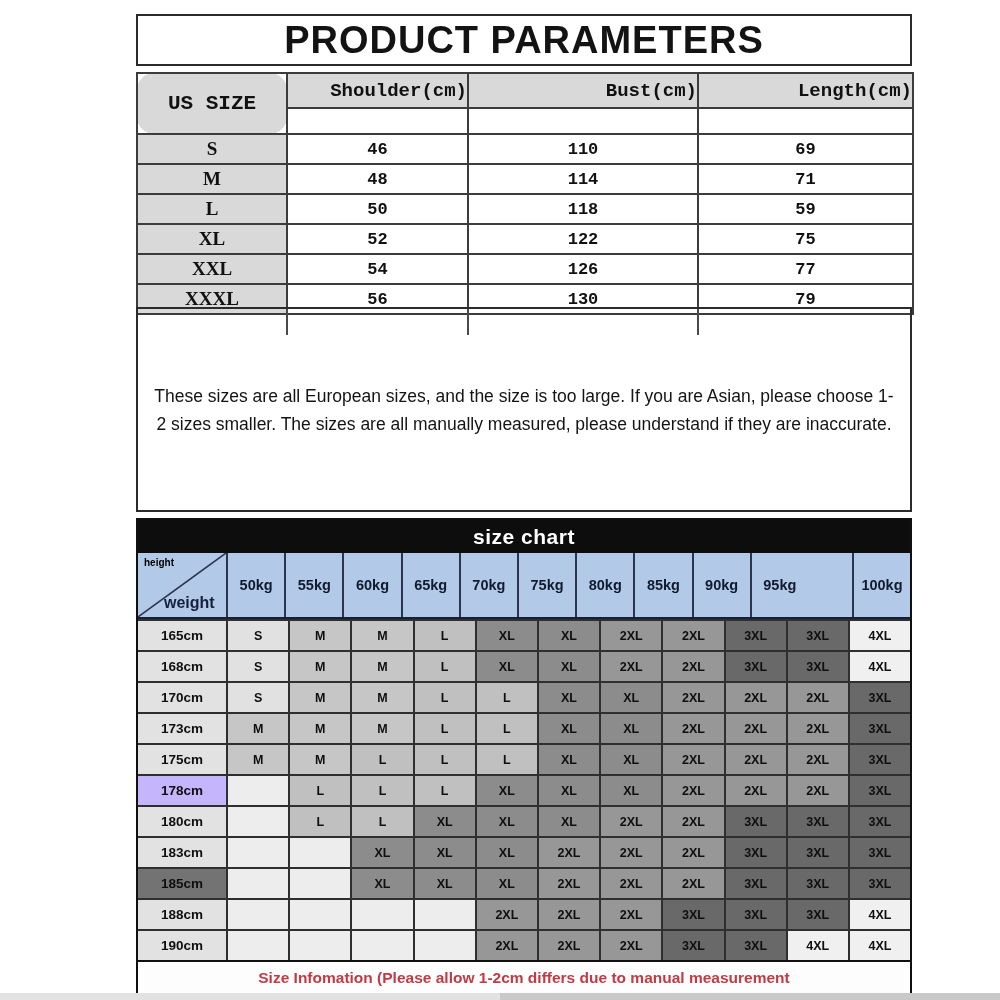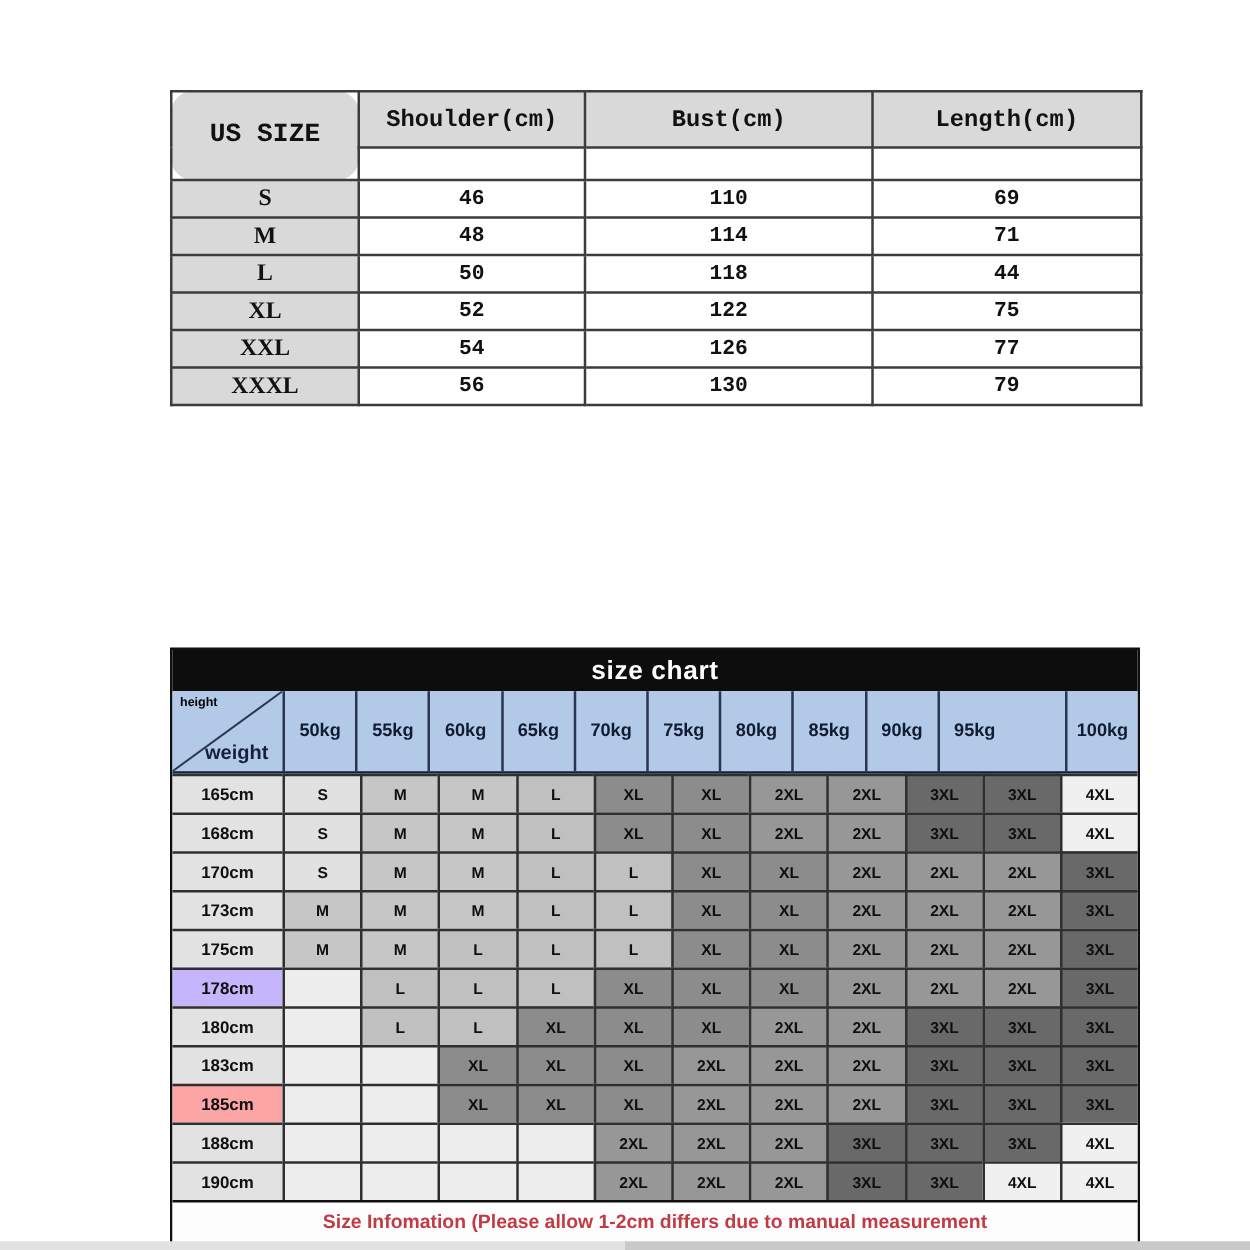--- a/index.html
+++ b/index.html
@@ -11,23 +11,23 @@
              border:2px solid #2b2b2b;box-sizing:border-box;
              display:flex;align-items:center;justify-content:center;}
   .title-box span{font-size:38px;font-weight:bold;letter-spacing:1px;color:#131313;
                   font-family:"Liberation Sans","DejaVu Sans",sans-serif;}
 
   
   table.pp{position:absolute;left:136px;top:72px;width:776px;border-collapse:collapse;
            table-layout:fixed;}
   table.pp td{border:2px solid #3c3c3c;text-align:center;vertical-align:middle;
               box-sizing:border-box;padding:0;}
-  .pp .hdr{background:#d9d9d9;height:45px;
+  .pp .hdr{background:#d9d9d9;height:35px;
            font-family:"Liberation Mono","DejaVu Sans Mono",monospace;
-           font-weight:bold;font-size:19px;color:#111;}
+           font-weight:bold;font-size:19px;color:#111;text-align:right;}
   .pp .ussize{background:#d9d9d9;
            font-family:"Liberation Mono","DejaVu Sans Mono",monospace;
            font-weight:bold;font-size:21px;color:#111;border-radius:17px;}
   .pp .sub{height:26px;background:#ffffff;}
   .pp .pp-size{background:#d9d9d9;height:30px;
            font-family:"Liberation Serif","DejaVu Serif",serif;
            font-weight:bold;font-size:19px;color:#111;}
   .pp .pp-val{background:#ffffff;height:30px;
            font-family:"Liberation Mono","DejaVu Sans Mono",monospace;
            font-weight:bold;font-size:17px;color:#111;}
@@ -65,20 +65,23 @@
   .sc-footer span{font-size:15.5px;font-weight:bold;}
 
   .bottom-strip{position:absolute;left:0;top:993px;width:1000px;height:7px;
                 background:linear-gradient(to right,#e2e2e2 0%,#e2e2e2 50%,#c9c9c9 50%,#c9c9c9 100%);}
 </style>
 </head>
 <body>
 
 <div class="page">
 
+  <div class="title-box">
+    <span>PRODUCT PARAMETERS</span>
+  </div>
 
   <table class="pp">
     <colgroup>
       <col style="width:150px">
         <col style="width:181px">
         <col style="width:230px">
         <col style="width:215px">
     </colgroup>
     <tbody>
       <tr>
@@ -103,21 +106,21 @@
         <tr>
           <td class="pp-size">M</td>
           <td class="pp-val">48</td>
           <td class="pp-val">114</td>
           <td class="pp-val">71</td>
         </tr>
         <tr>
           <td class="pp-size">L</td>
           <td class="pp-val">50</td>
           <td class="pp-val">118</td>
-          <td class="pp-val">44</td>
+          <td class="pp-val">59</td>
         </tr>
         <tr>
           <td class="pp-size">XL</td>
           <td class="pp-val">52</td>
           <td class="pp-val">122</td>
           <td class="pp-val">75</td>
         </tr>
         <tr>
           <td class="pp-size">XXL</td>
           <td class="pp-val">54</td>
@@ -126,20 +129,26 @@
         </tr>
         <tr>
           <td class="pp-size">XXXL</td>
           <td class="pp-val">56</td>
           <td class="pp-val">130</td>
           <td class="pp-val">79</td>
         </tr>
       </tbody>
   </table>
 
+  <div class="note-box">
+    <div class="stub" style="left:148px"></div>
+    <div class="stub" style="left:329px"></div>
+    <div class="stub" style="left:559px"></div>
+    <div class="note-text">These sizes are all European sizes, and the size is too large. If you are Asian, please choose 1-2 sizes smaller. The sizes are all manually measured, please understand if they are inaccurate.</div>
+  </div>
 
   <div class="size-chart">
     <div class="sc-titlebar" style="background: rgb(13, 13, 13); color: rgb(255, 255, 255);">
       <span>size chart</span>
     </div>
 
     <div class="sc-header" style="background: rgb(178, 201, 232);">
       <div class="sc-corner">
         <svg class="svg-diag" viewBox="0 0 88 66" preserveAspectRatio="none">
           <line x1="0" y1="66" x2="88" y2="0" stroke="#2a3550" stroke-width="1.6"></line>
@@ -268,21 +277,21 @@
           <div class="sc-cell" style="background: rgb(140, 140, 140);">XL</div>
           <div class="sc-cell" style="background: rgb(140, 140, 140);">XL</div>
           <div class="sc-cell" style="background: rgb(151, 151, 151);">2XL</div>
           <div class="sc-cell" style="background: rgb(151, 151, 151);">2XL</div>
           <div class="sc-cell" style="background: rgb(151, 151, 151);">2XL</div>
           <div class="sc-cell" style="background: rgb(105, 105, 105);">3XL</div>
           <div class="sc-cell" style="background: rgb(105, 105, 105);">3XL</div>
           <div class="sc-cell" style="background: rgb(105, 105, 105);">3XL</div>
         </div>
         <div class="sc-row">
-          <div class="sc-label" style="background: #fca5a5;">185cm</div>
+          <div class="sc-label" style="background: #737373;">185cm</div>
           <div class="sc-cell" style="background: rgb(237, 237, 237);"></div>
           <div class="sc-cell" style="background: rgb(237, 237, 237);"></div>
           <div class="sc-cell" style="background: rgb(140, 140, 140);">XL</div>
           <div class="sc-cell" style="background: rgb(140, 140, 140);">XL</div>
           <div class="sc-cell" style="background: rgb(140, 140, 140);">XL</div>
           <div class="sc-cell" style="background: rgb(151, 151, 151);">2XL</div>
           <div class="sc-cell" style="background: rgb(151, 151, 151);">2XL</div>
           <div class="sc-cell" style="background: rgb(151, 151, 151);">2XL</div>
           <div class="sc-cell" style="background: rgb(105, 105, 105);">3XL</div>
           <div class="sc-cell" style="background: rgb(105, 105, 105);">3XL</div>

